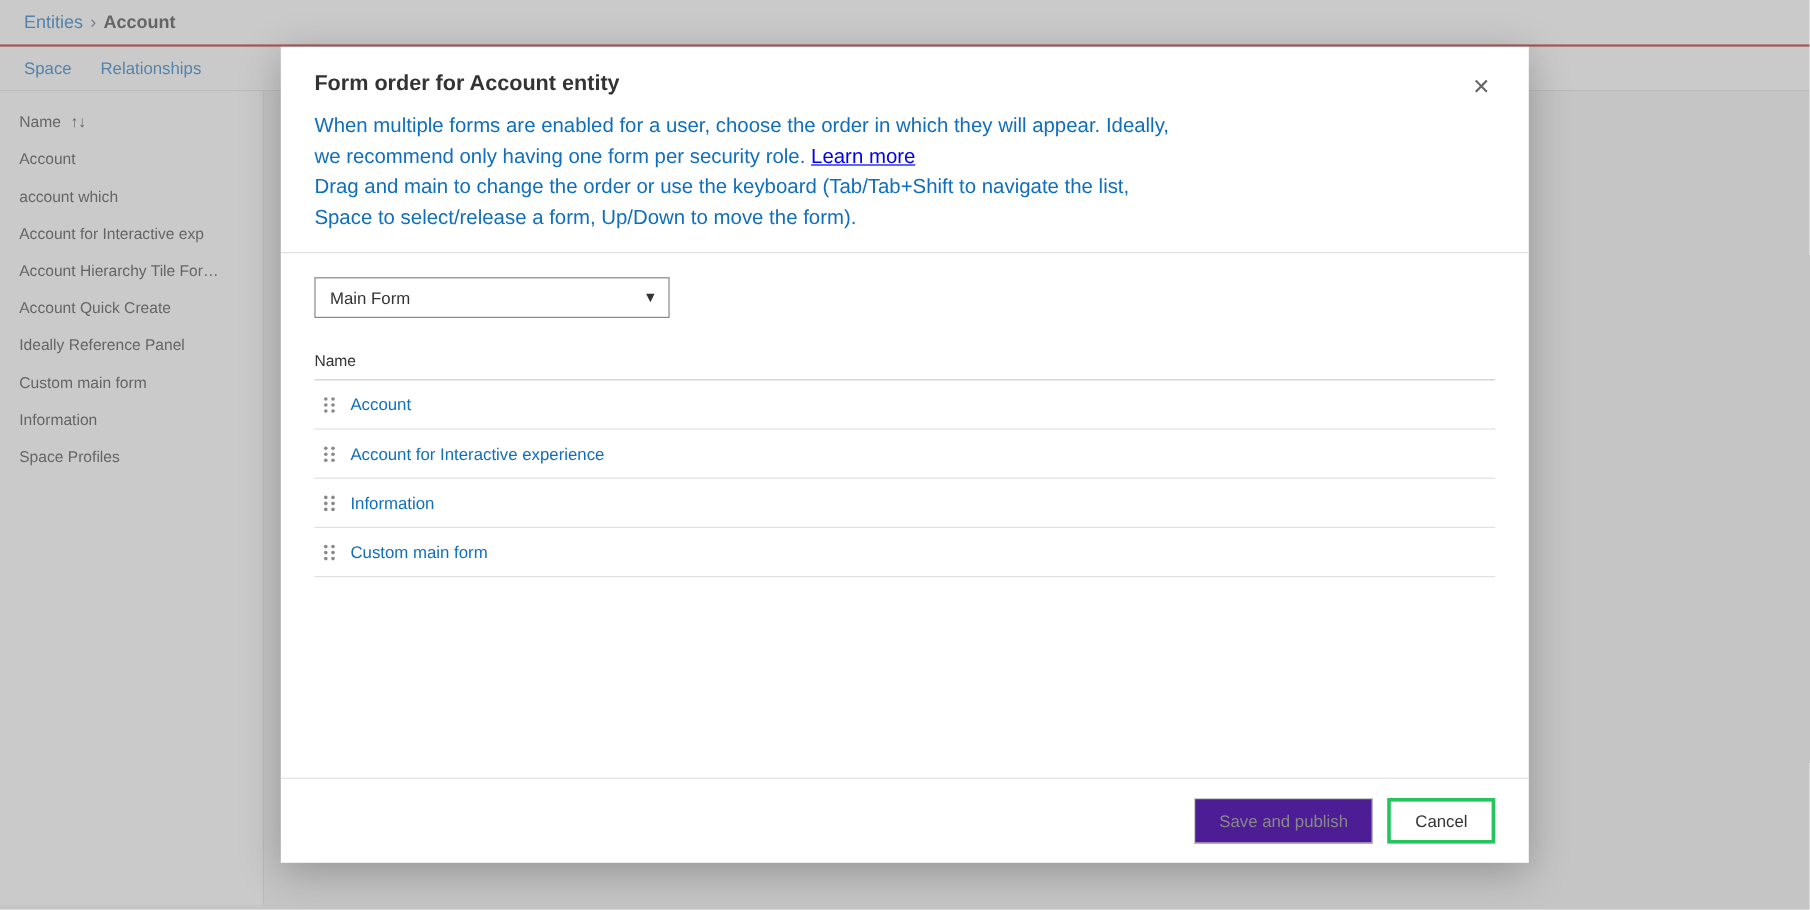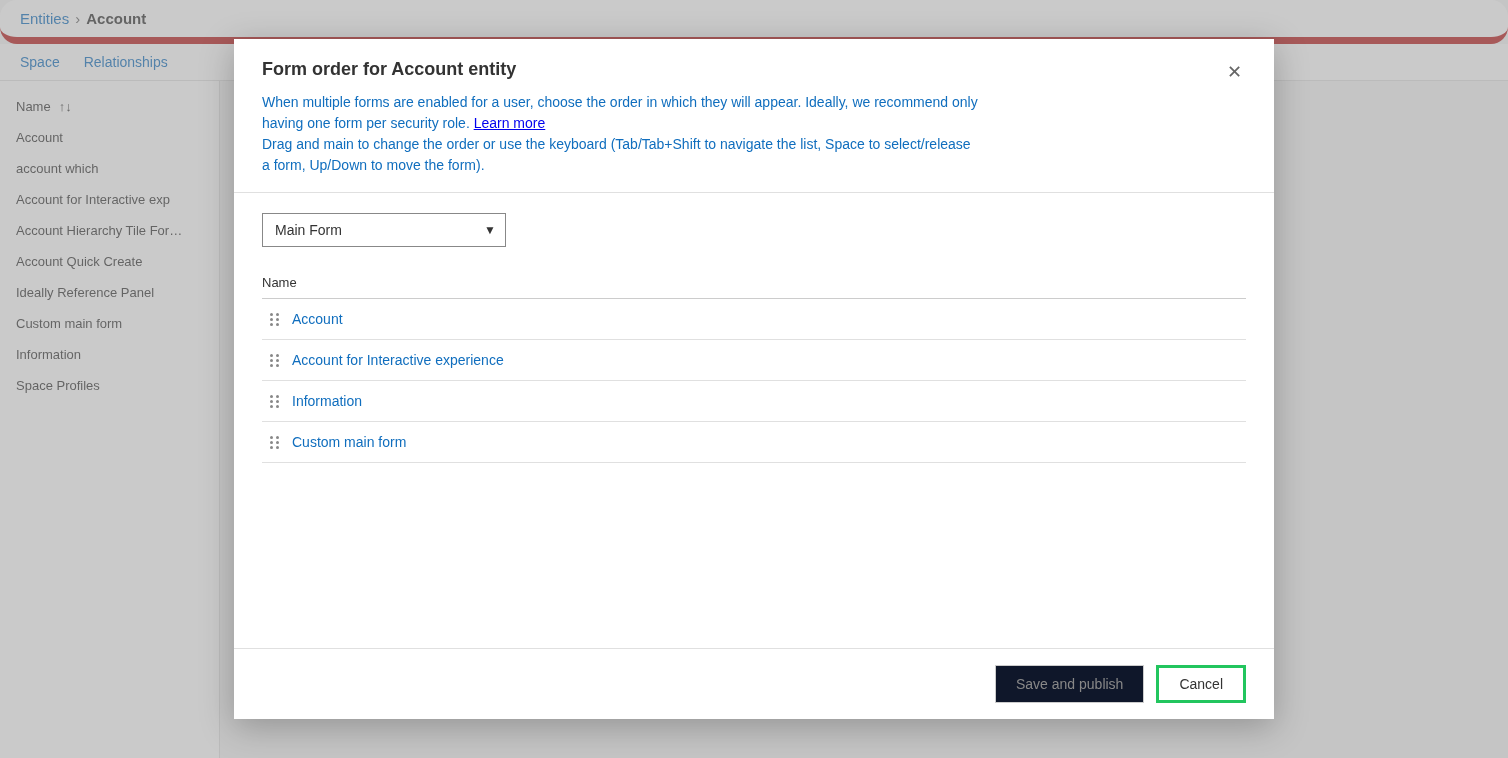--- a/index.html
+++ b/index.html
@@ -16,25 +16,24 @@
     
     .bg-page {
       position: absolute;
       top: 0; left: 0; right: 0; bottom: 0;
       background: #f5f5f5;
     }
 
     .bg-header {
       background: #fff;
       padding: 10px 20px;
-      border-bottom: 7px solid #b91c1c;
+      border-bottom: 2px solid #b91c1c;
       display: flex;
       align-items: flex-start;
       gap: 8px;
-      border-radius: 17px;
     }
 
     .breadcrumb {
       display: flex;
       align-items: center;
       gap: 6px;
       font-size: 15px;
     }
 
     .breadcrumb .entities-link {
@@ -167,21 +166,21 @@
     }
 
     .modal-title {
       font-size: 18px;
       font-weight: 600;
       color: #333;
       margin-bottom: 12px;
     }
 
     .modal-desc {
-      font-size: 14px;
+      font-size: 17px;
       color: #106ebe;
       line-height: 1.5;
       max-width: 720px;
     }
 
     .close-btn {
       background: none;
       border: none;
       cursor: pointer;
       font-size: 18px;
@@ -198,21 +197,21 @@
     }
 
     .form-set-label {
       font-size: 13px;
       color: #333;
       margin-bottom: 8px;
     }
 
     .dropdown-container {
       position: relative;
-      width: 244px;
+      width: 296px;
       margin-bottom: 20px;
     }
 
     .dropdown-select {
       width: 100%;
       padding: 8px 32px 8px 12px;
       border: 1px solid #888;
       background: #fff;
       font-size: 14px;
       color: #333;
@@ -278,21 +277,21 @@
     .modal-footer {
       padding: 16px 28px;
       border-top: 1px solid #e0e0e0;
       display: flex;
       justify-content: flex-end;
       gap: 12px;
     }
 
     .btn-save {
       padding: 8px 20px;
-      background: #0f172a;
+      background: #4c1d95;
       border: 1px solid #ccc;
       color: #888;
       font-size: 14px;
       cursor: default;
     }
 
     .btn-cancel {
       padding: 8px 20px;
       background: #fff;
       border: 3px solid #22c55e;

